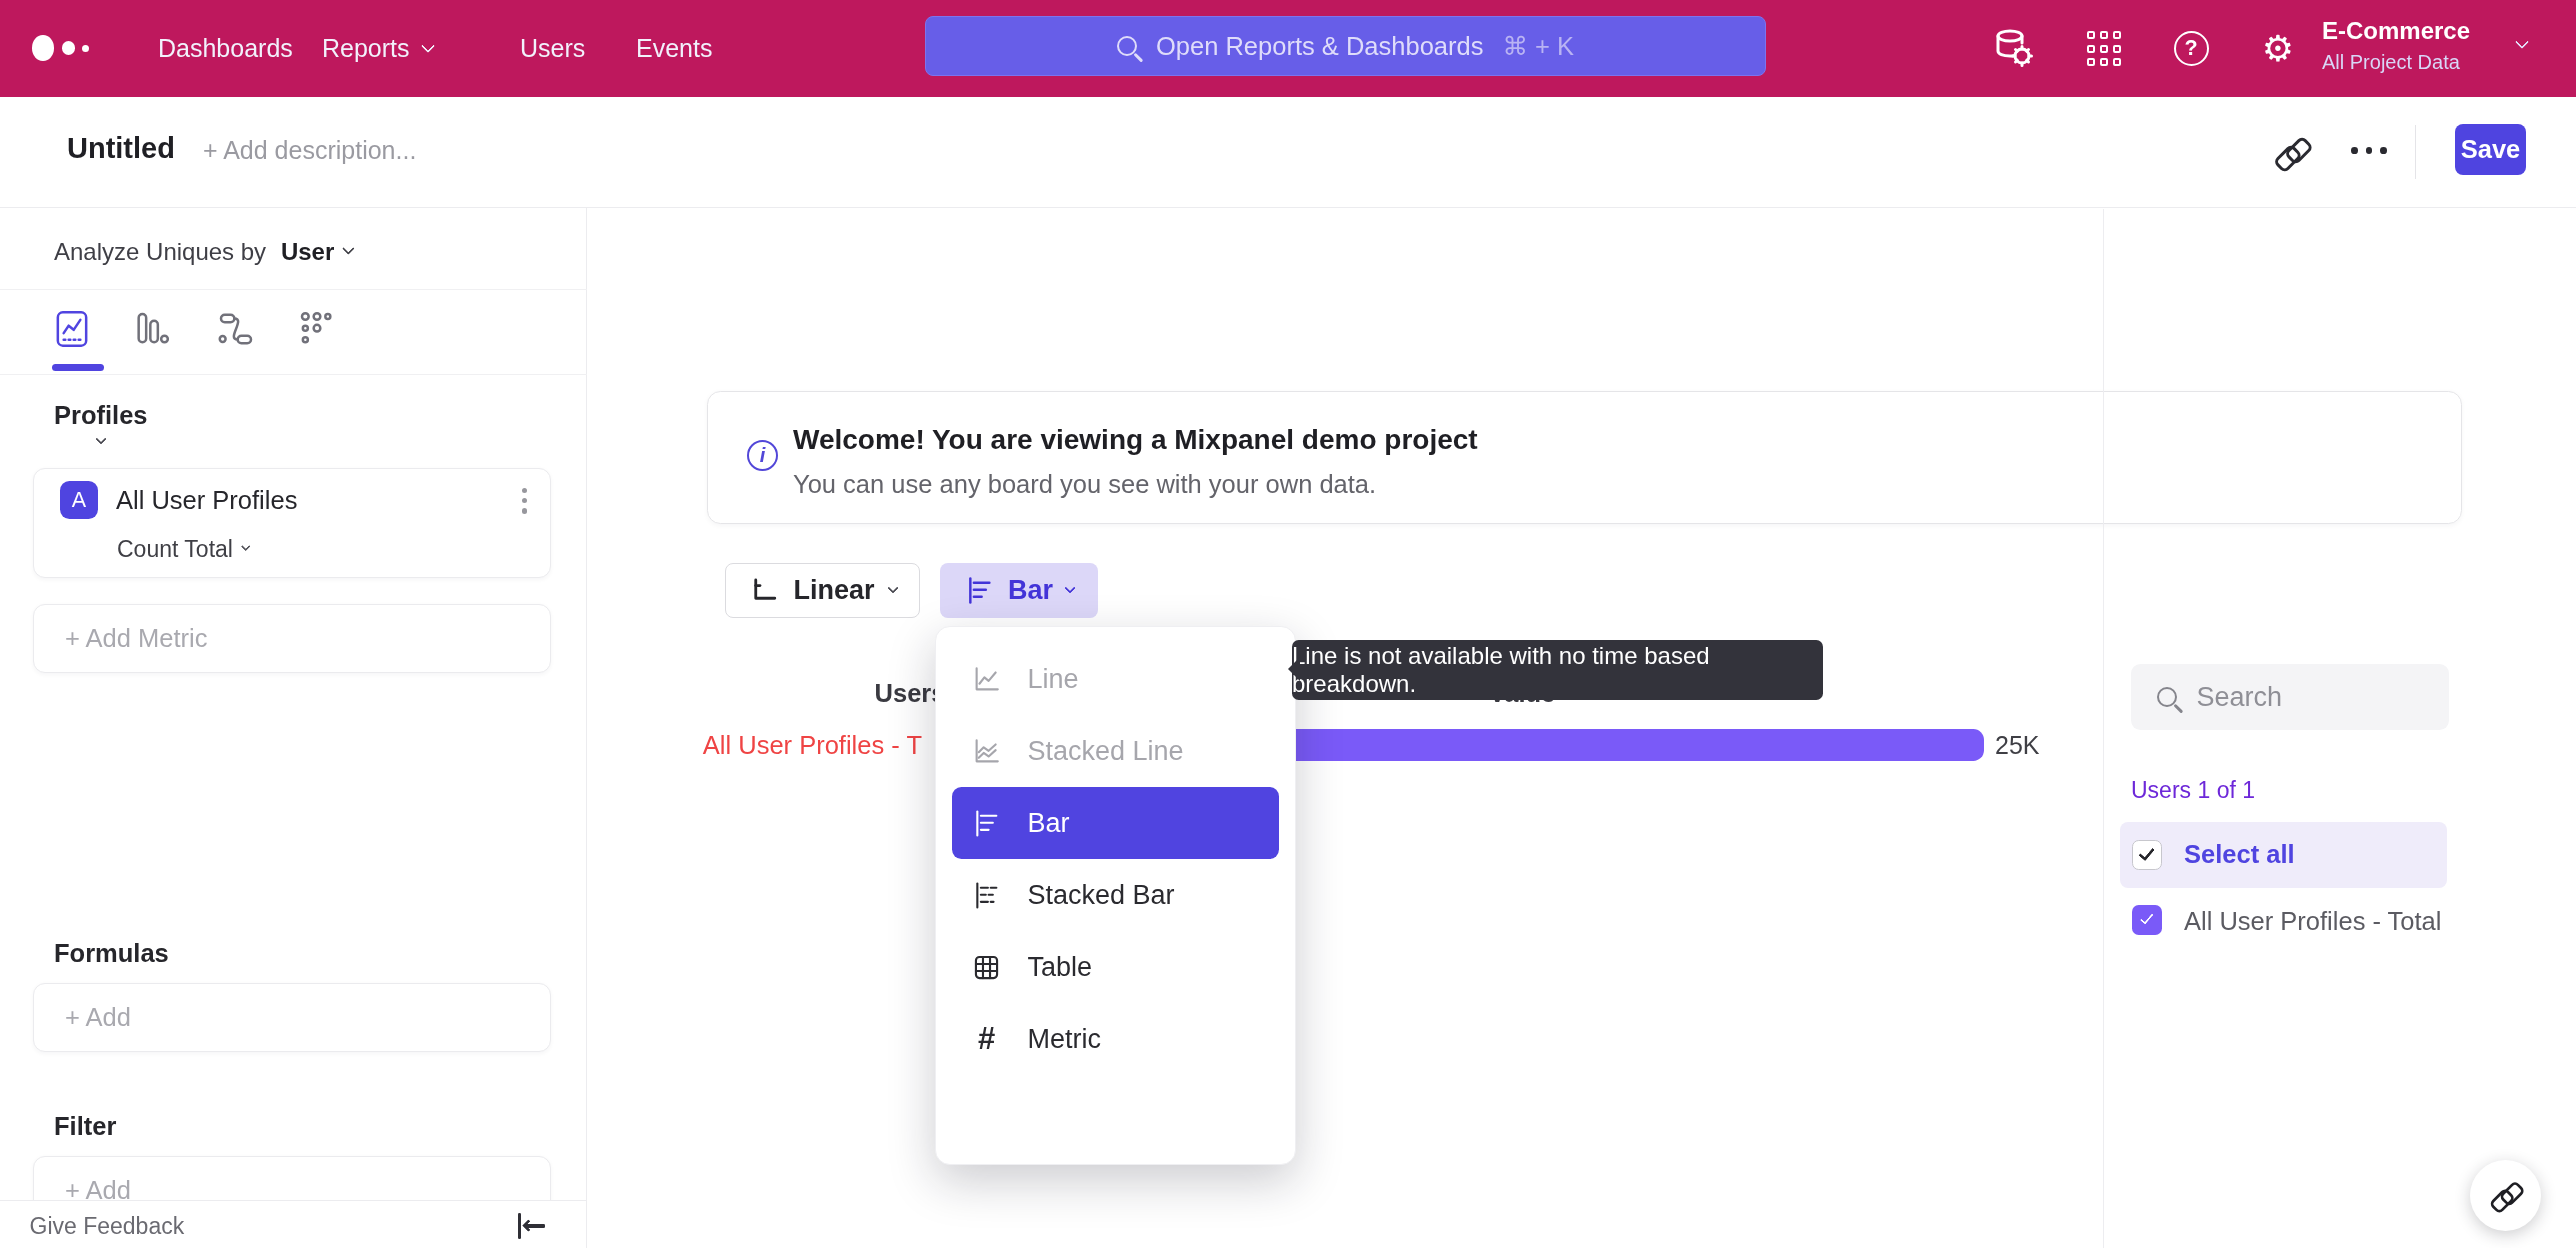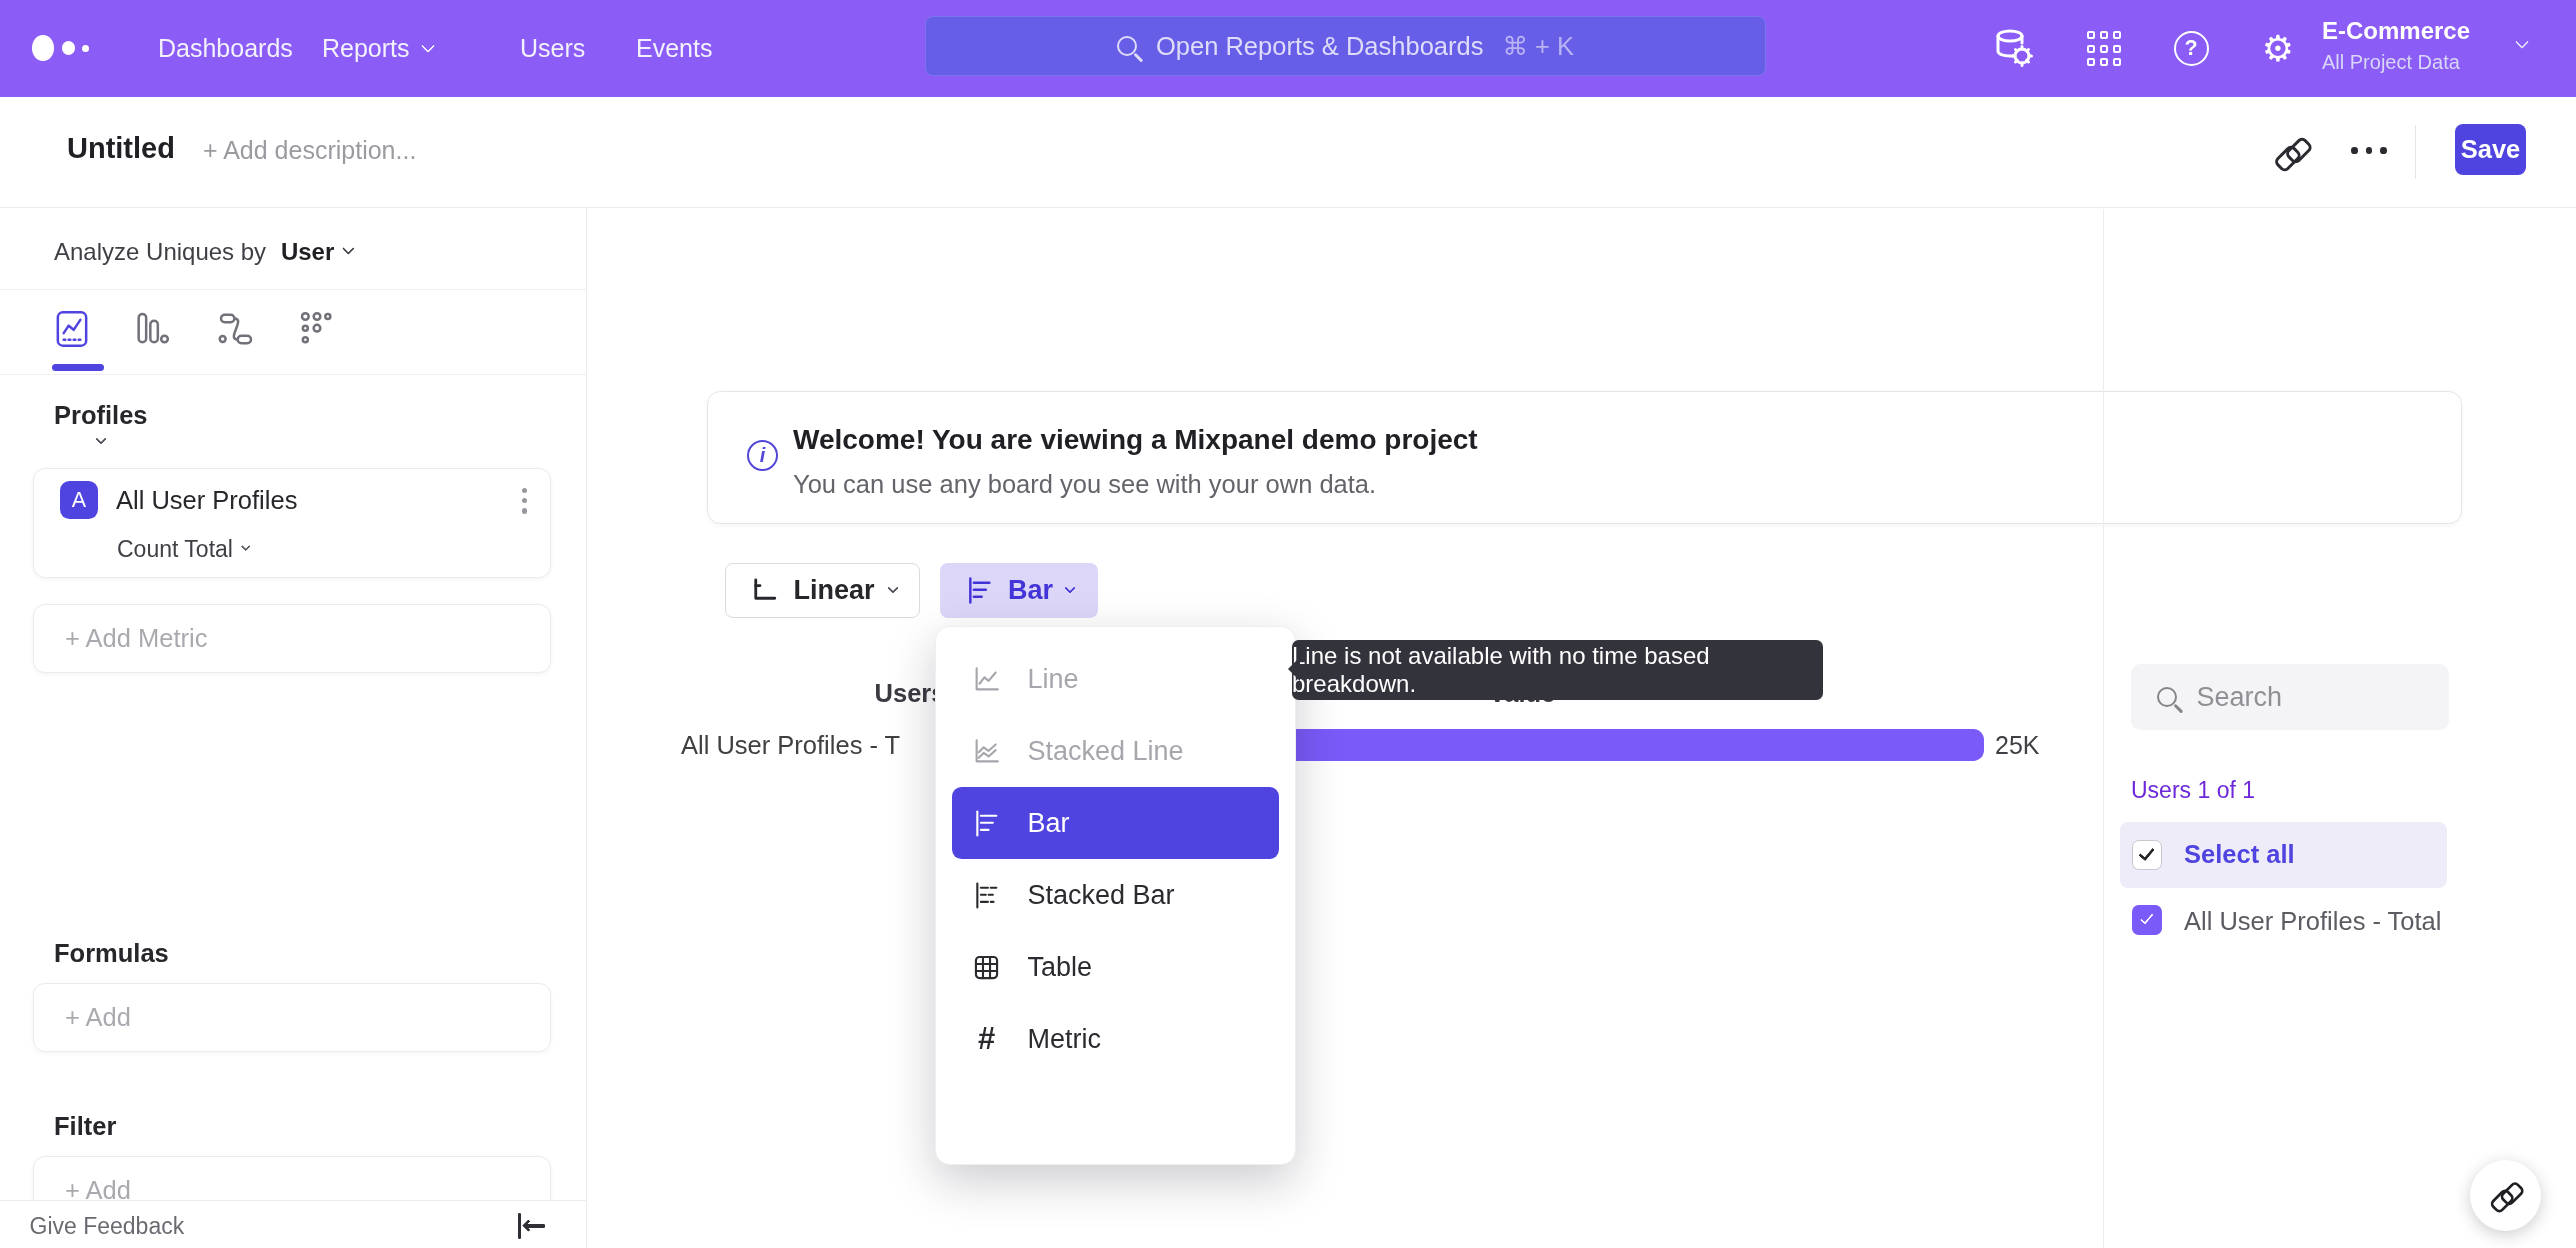--- a/index.html
+++ b/index.html
@@ -14,21 +14,21 @@
   .dotcol i { width:5.4px; height:5.4px; border-radius:50%; background:currentColor; }
   .dotrow { display:flex; gap:8px; }
   .dotrow i { width:6.7px; height:6.7px; border-radius:50%; background:currentColor; }
   .checkmark { display:inline-block; width:8.7px; height:15.4px; border-right:3.4px solid currentColor; border-bottom:3.4px solid currentColor; transform:rotate(40deg); border-radius:1.3px; }
   .linkicon { position:relative; width:35px; height:35px; display:inline-block; }
   .linkicon::before, .linkicon::after { content:''; position:absolute; width:20px; height:11.4px; border:3.4px solid currentColor; border-radius:6px; transform:rotate(-45deg); }
   .linkicon::before { left:0.7px; top:14.8px; }
   .linkicon::after { left:12px; top:6.7px; }
 
   
-  .topnav { position:absolute; left:0; top:0; width:2576px; height:97px; background:#8b5cf6; color:#fff; }
+  .topnav { position:absolute; left:0; top:0; width:2576px; height:97px; background:#be185d; color:#fff; }
   .logo { position:absolute; left:32px; top:34px; width:60px; height:30px; }
   .logo i { position:absolute; border-radius:50%; background:#fff; }
   .logo i:nth-child(1){ left:0; top:1.3px; width:21.5px; height:25.5px; }
   .logo i:nth-child(2){ left:29.5px; top:7.4px; width:13.4px; height:13.4px; }
   .logo i:nth-child(3){ left:50px; top:10.7px; width:7.4px; height:7.4px; }
   .navitem { position:absolute; top:0; height:97px; display:flex; align-items:center; gap:13.4px; font-size:25px; color:#F2F1FC; cursor:pointer; }
   .nav-search { position:absolute; left:925px; top:16px; width:841px; height:60px; background:#675EE8; border:1.3px solid #7C74EE; border-radius:8px; display:flex; align-items:center; justify-content:center; gap:19px; color:#DFDCFA; font-size:25.5px; }
   .nav-search .hint { color:#B9B3F3; }
   .topicon { position:absolute; top:0; height:97px; width:54px; display:flex; align-items:center; justify-content:center; color:#fff; cursor:pointer; }
   .grid9 { display:grid; grid-template-columns:repeat(3,8px); grid-template-rows:repeat(3,8px); gap:5.4px; }
@@ -83,21 +83,21 @@
   .banner-title { position:absolute; left:85px; top:32px; font-size:28px; font-weight:bold; color:#1F1F24; }
   .banner-sub { position:absolute; left:85px; top:78px; font-size:25.5px; color:#64646B; }
 
   .btn-linear { position:absolute; left:137px; top:354px; width:195px; height:55px; background:#fff; border:1.3px solid #DBDBDF; border-radius:8px; display:flex; align-items:center; justify-content:center; gap:14.8px; font-size:27px; font-weight:bold; color:#26262B; cursor:pointer; }
   .btn-linear .chev { border-width:2.3px; width:8px; height:8px; color:#4A4A52; }
   .btn-bar { position:absolute; left:352px; top:354px; width:158px; height:55px; background:#DCD7F8; border:none; border-radius:8px; display:flex; align-items:center; justify-content:center; gap:13.4px; font-size:27px; font-weight:bold; color:#4334D8; cursor:pointer; }
   .btn-bar .chev { border-width:2.3px; width:8px; height:8px; color:#4334D8; }
   .icon-svg { stroke:currentColor; fill:none; stroke-width:3; stroke-linecap:round; stroke-linejoin:round; }
 
   .col-head { position:absolute; top:470px; width:174px; text-align:center; font-size:25.5px; font-weight:bold; color:#3A3A41; }
-  .row-label { position:absolute; left:93px; top:520px; width:241px; height:32px; line-height:32px; text-align:left; font-size:25.5px; color:#404040; white-space:nowrap; overflow:hidden; }
+  .row-label { position:absolute; left:93px; top:520px; width:241px; height:32px; line-height:32px; text-align:right; font-size:25.5px; color:#ef4444; white-space:nowrap; overflow:hidden; }
   .bar-rect { position:absolute; left:564px; top:520px; width:832px; height:32px; background:#7A5AF8; border-radius:4px 10.7px 10.7px 4px; }
   .bar-value { position:absolute; left:1407px; top:520px; height:32px; line-height:32px; font-size:25px; color:#3F3F45; }
   .v-div { position:absolute; left:1515px; top:0; width:1.3px; height:1039px; background:#EDEDF0; }
 
   
   .rp-search { position:absolute; left:1543px; top:455px; width:318px; height:66px; background:#F4F4F6; border-radius:9.4px; display:flex; align-items:center; gap:20px; padding-left:25.5px; font-size:27px; color:#8F8F96; cursor:text; }
   .rp-count { position:absolute; left:1543px; top:568px; font-size:23px; color:#6d28d9; }
   .rp-selectall { position:absolute; left:1532px; top:613px; width:327px; height:66px; background:#EFECFA; border-radius:8px; cursor:pointer; }
   .cb { position:absolute; width:29.5px; height:29.5px; border-radius:6.7px; display:flex; align-items:center; justify-content:center; }
   .cb-white { background:#fff; border:1.3px solid #C7C7CD; color:#26262B; }

